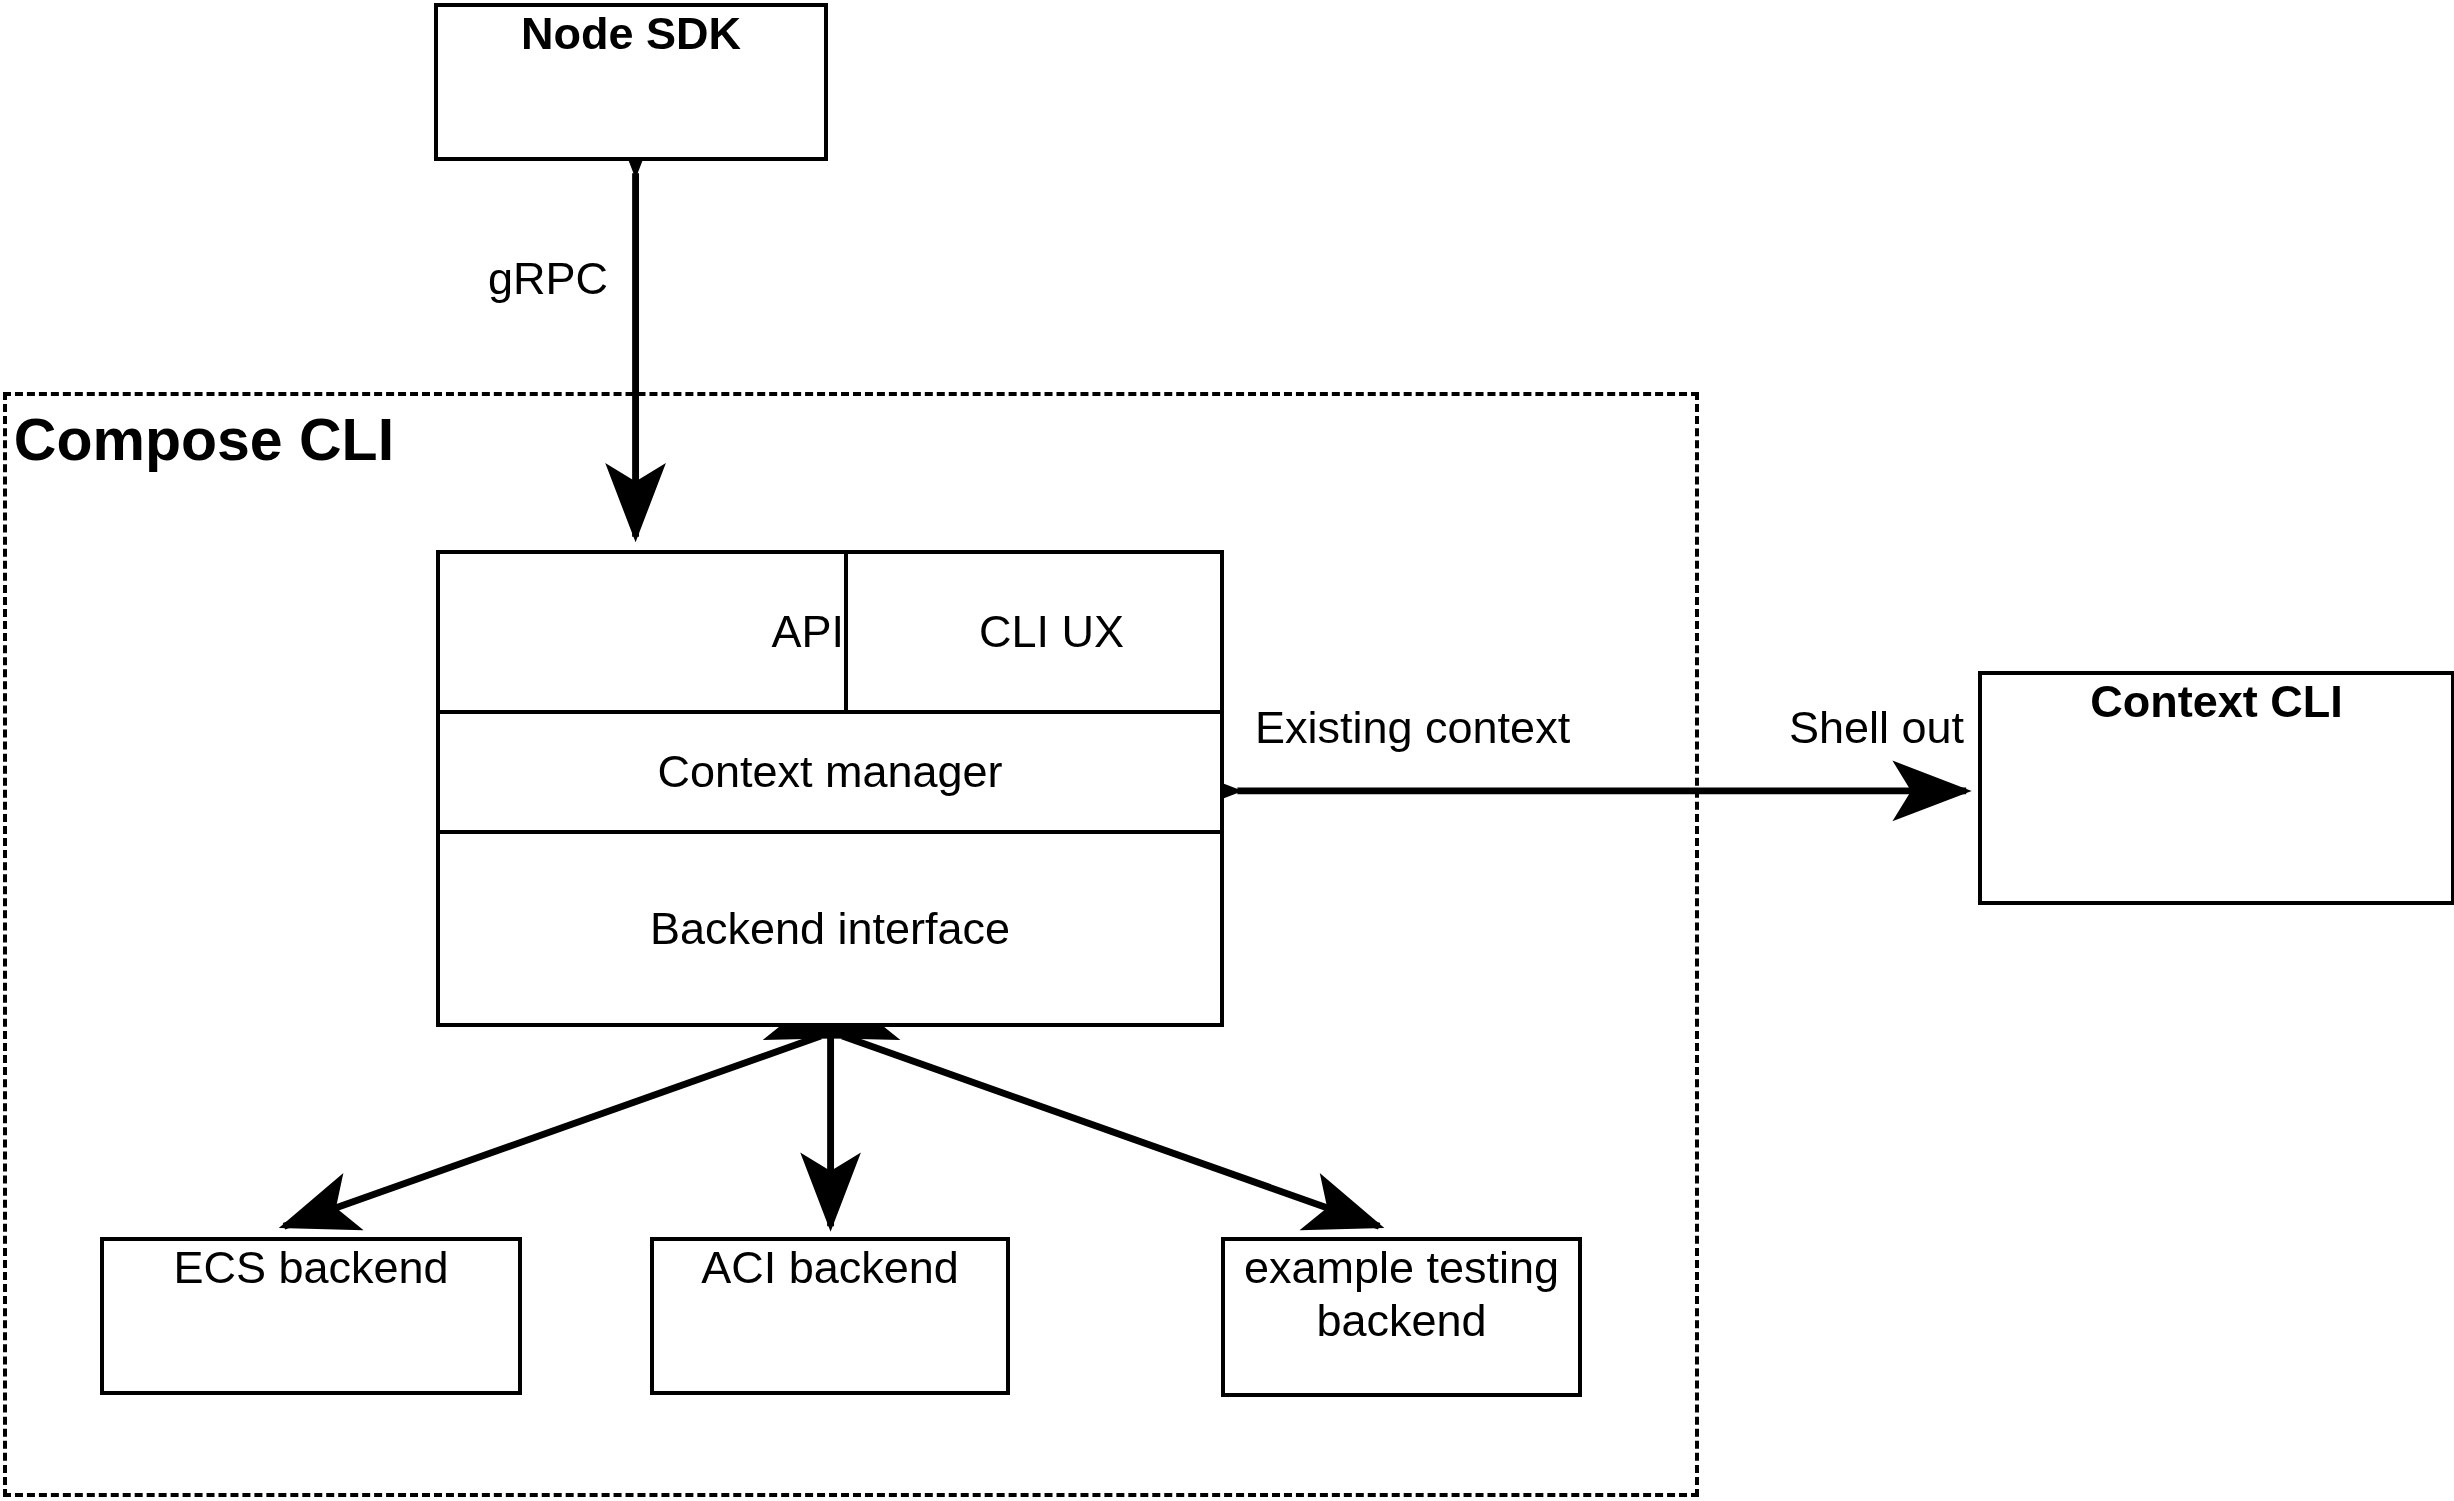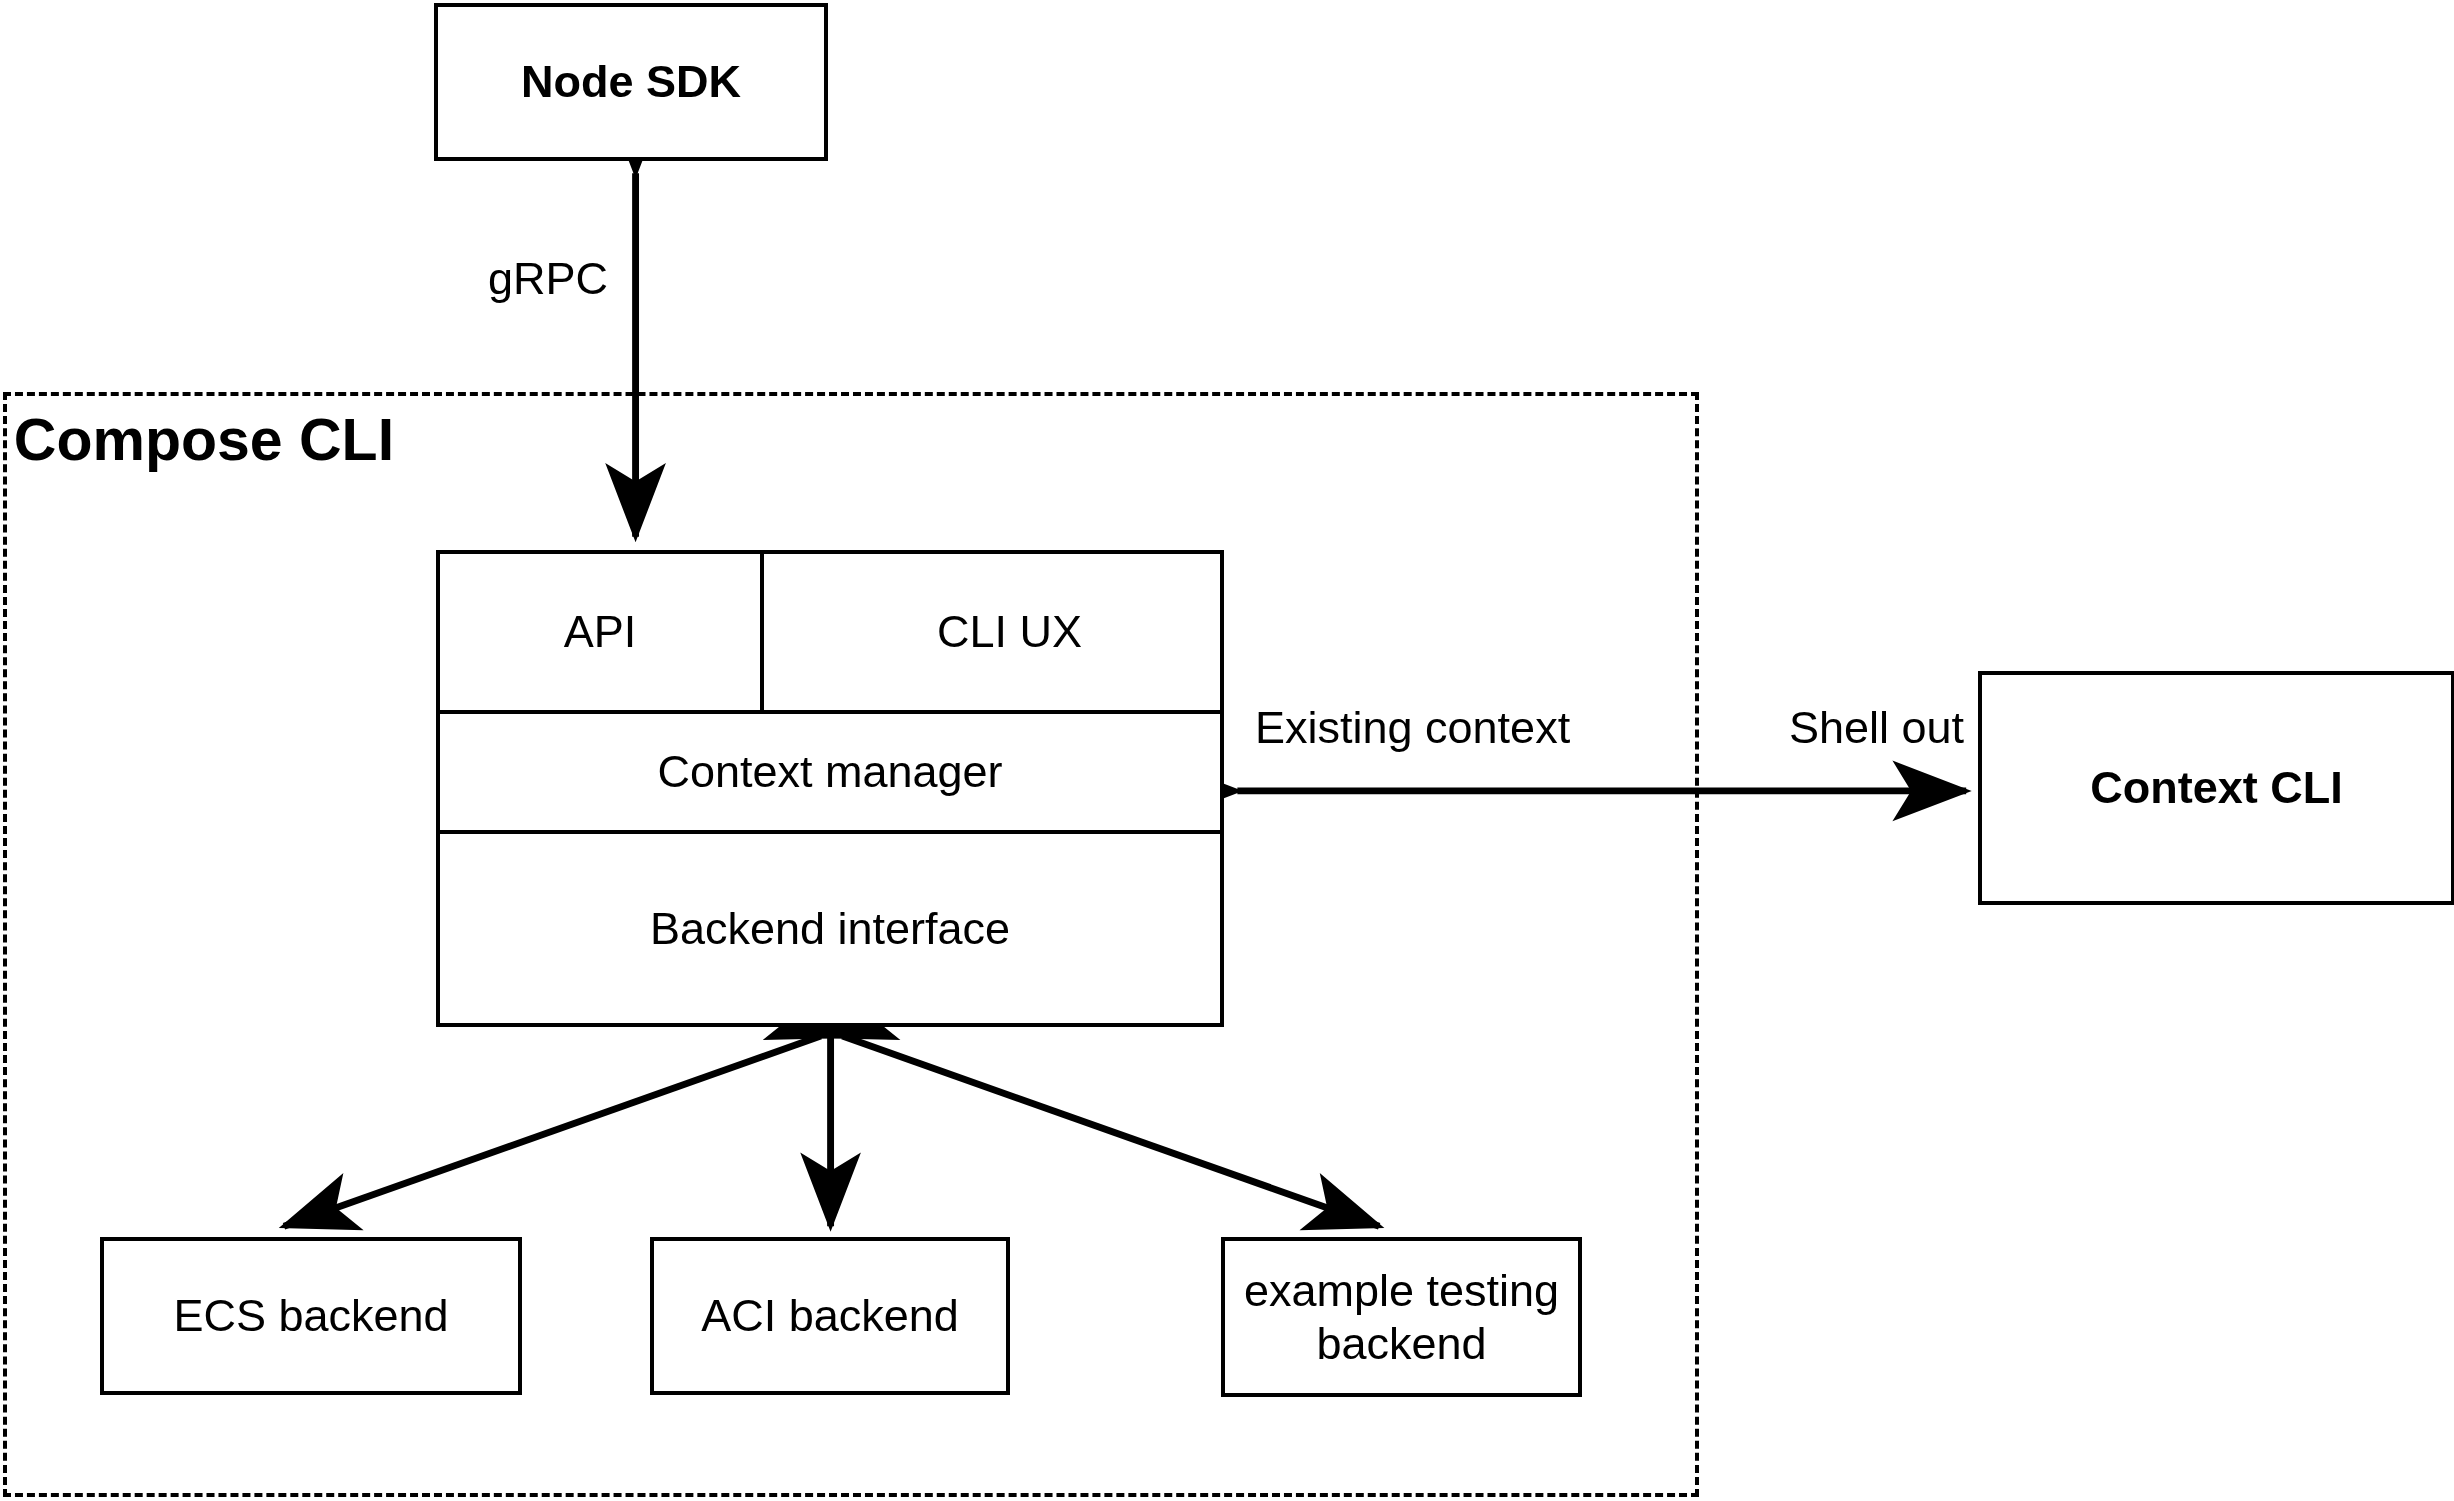--- a/index.html
+++ b/index.html
@@ -25,21 +25,21 @@
     width: 2455px;
     height: 1501px;
     pointer-events: none;
   }
   .node {
     position: absolute;
     box-sizing: border-box;
     border: 4.9px solid #000000;
     background: #ffffff;
     display: flex;
-    align-items: center;
+    align-items: flex-start;
     justify-content: center;
     text-align: center;
     font-size: 45px;
     color: #000000;
     line-height: 1.18;
   }
   .node.bold { font-weight: bold; }
   .stack {
     position: absolute;
     box-sizing: border-box;
@@ -120,21 +120,21 @@
 
   <div class="group" style="left:3px; top:392px; width:1696px; height:1105px;"></div>
   <div class="group-label" style="left:13.8px; top:406px;">Compose CLI</div>
 
   <div class="node bold" style="left:434px; top:3px; width:394px; height:158px;">
     <span>Node SDK</span>
   </div>
 
   <div class="stack" style="left:436px; top:550px; width:788px; height:477px;">
     <div class="stack-row" style="height:160px;">
-      <div class="stack-cell divided" style="width:324px; height:100%;">
+      <div class="stack-cell divided" style="width:408px; height:100%;justify-content:flex-end;">
         <span>API</span>
       </div>
       <div class="stack-cell" style="flex:1; height:100%;padding-left:35px;">
         <span>CLI UX</span>
       </div>
     </div>
     <div class="stack-row" style="height:120px;">
       <div class="stack-cell" style="flex:1; height:100%;">
         <span>Context manager</span>
       </div>

